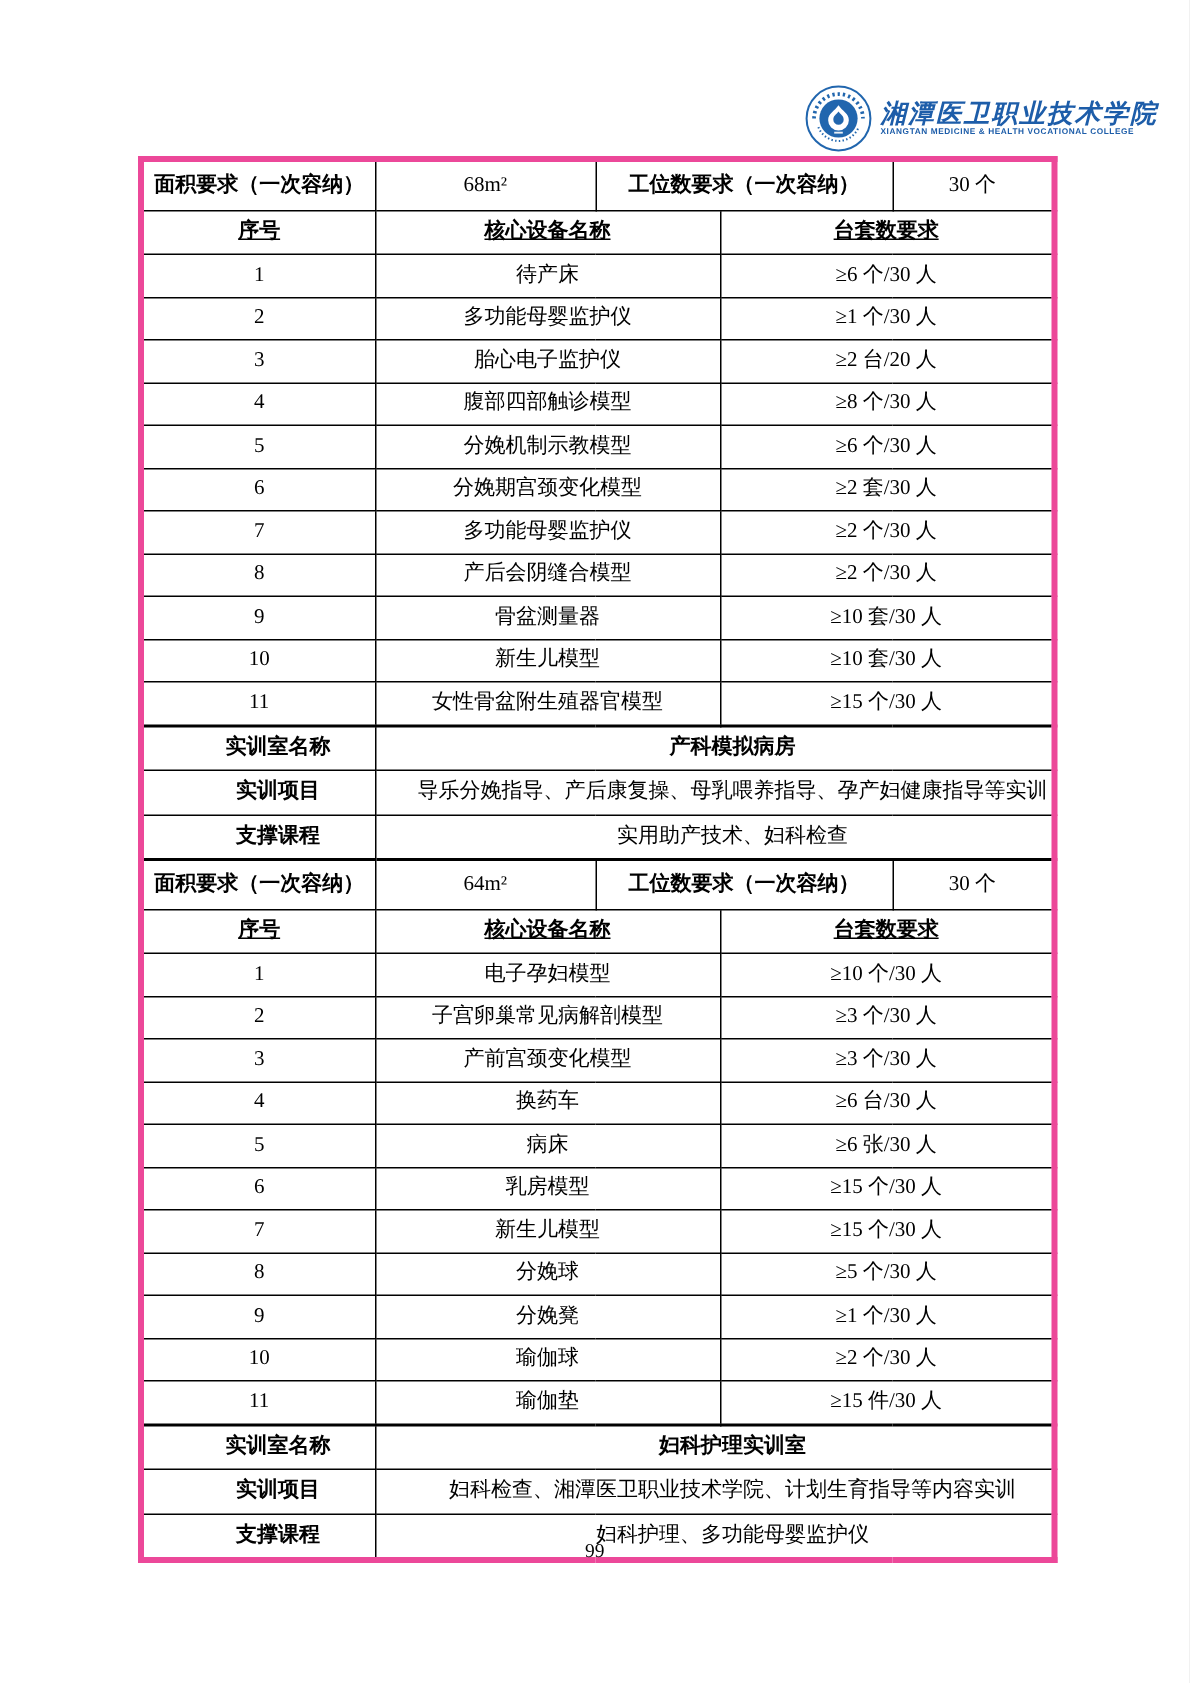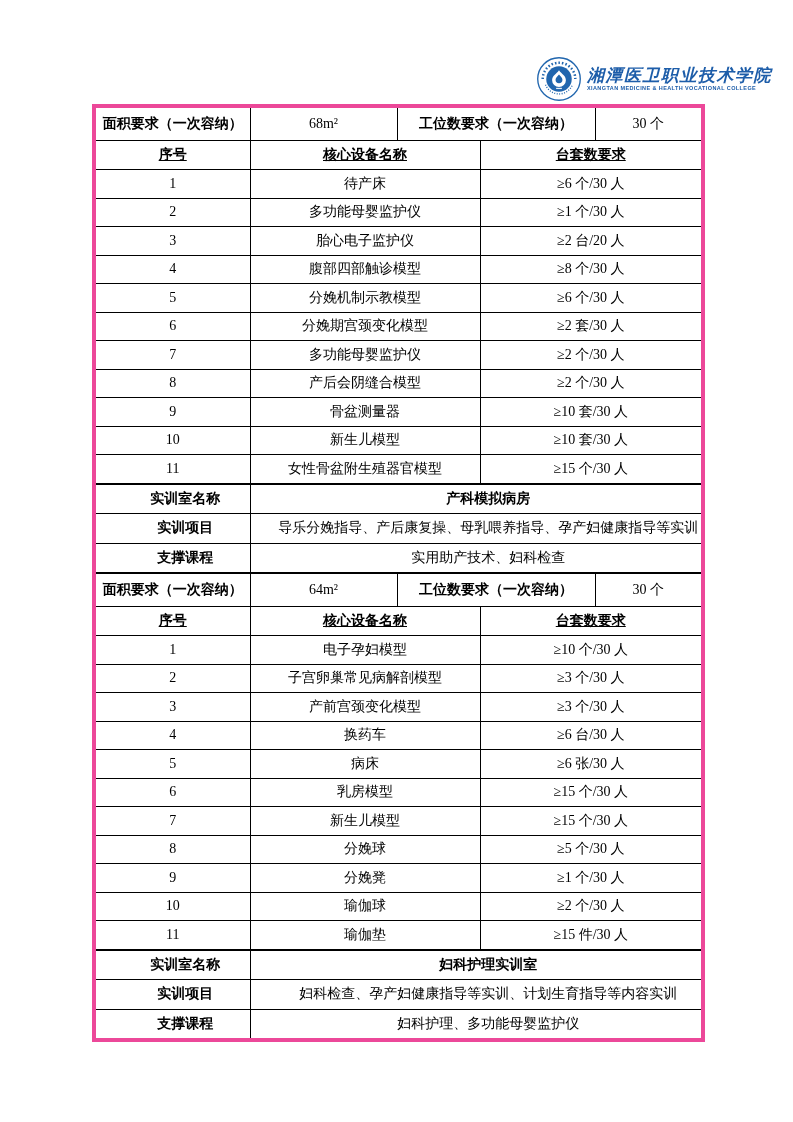--- a/index.html
+++ b/index.html
@@ -231,23 +231,24 @@
         </tr>
       </tbody>
 
     <tbody class="info">
         <tr>
           <td class="b">实训室名称</td>
           <td colspan="4" class="b">妇科护理实训室</td>
         </tr>
         <tr>
           <td class="b">实训项目</td>
-          <td colspan="4">妇科检查、孕产妇健康指导等实训、计划生育指导等内容实训</td>
+          <td colspan="4">妇科检查、湘潭医卫职业技术学院、计划生育指导等内容实训</td>
         </tr>
         <tr>
           <td class="b">支撑课程</td>
           <td colspan="4">妇科护理、多功能母婴监护仪</td>
         </tr>
       </tbody>
   </table>
 
+  <div class="page-number">99</div>
 
 </div>
 
 </body></html>

